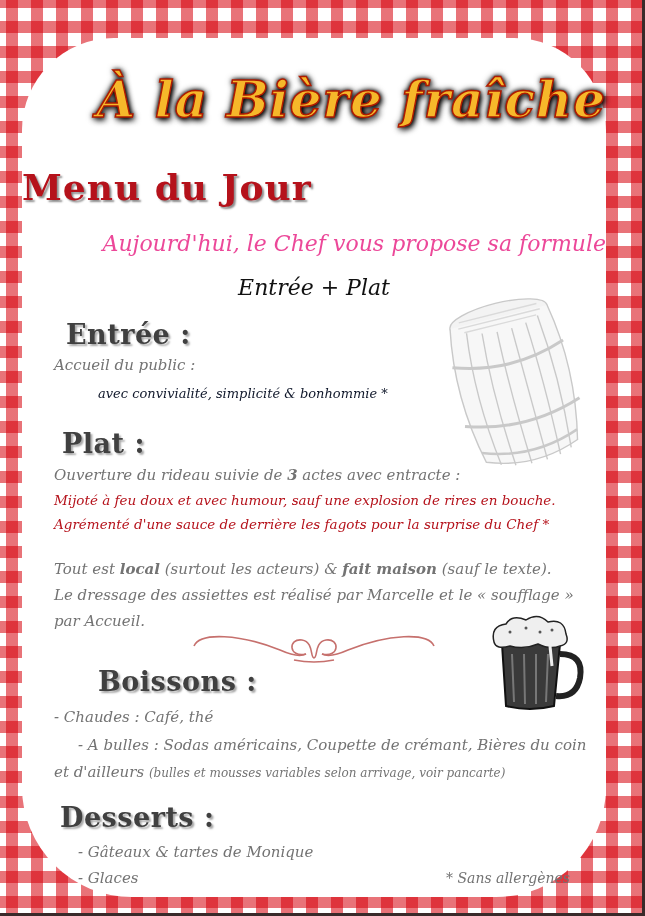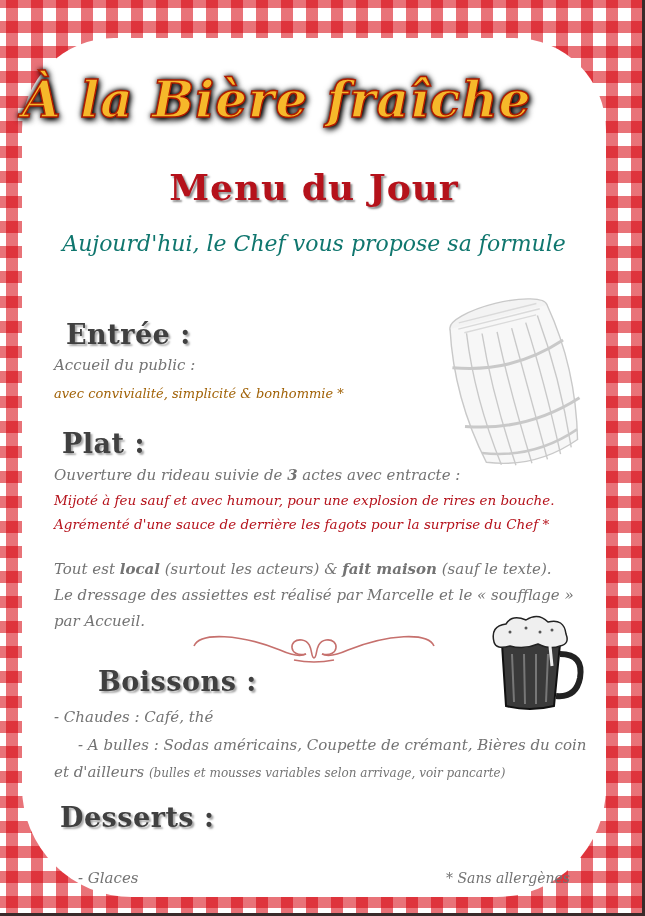--- a/index.html
+++ b/index.html
@@ -15,70 +15,71 @@
   }
   .page-edge-bottom { position:absolute; left:0; right:0; bottom:0; height:3px; background:#3a2a2a; }
   .page-edge-right { position:absolute; top:0; bottom:0; right:0; width:3px; background:#3a2a2a; }
 
   .card {
     position:absolute; left:22px; top:38px; width:584px; height:859px;
     background:#ffffff; border-radius:92px 92px 110px 110px;
   }
 
   .title {
-    position:absolute; left:0; right:0; top:32px; text-align:left;
+    position:absolute; left:0; right:0; top:32px; text-align:right;
     font-family:"DejaVu Serif", serif; font-style:italic; font-weight:bold;
     font-size:50px; letter-spacing:1px;
     color:#f6b82a;
     -webkit-text-stroke:1.5px #b01b00;
     text-shadow: 0 0 4px #000, 0 0 7px #000, 2px 3px 6px #000;
   }
   .menu-jour {
-    position:absolute; left:0; right:0; top:128px; text-align:center;
+    position:absolute; left:0; right:0; top:128px; 
     font-family:"DejaVu Serif", serif; font-weight:bold; font-size:36px;
     color:#b5121b; letter-spacing:1px;
     text-shadow: 2px 2px 2px rgba(0,0,0,0.45);
   }
   .intro {
-    position:absolute; left:0; right:0; top:193px; text-align:center;
-    font-family:"DejaVu Serif", serif; font-style:italic; font-size:22px; color:#0f766e;
+    position:absolute; left:0; right:0; top:193px; text-align:right;
+    font-family:"DejaVu Serif", serif; font-style:italic; font-size:22px; color:#ec4899;
   }
   .intro2 {
     position:absolute; left:0; right:0; top:237px; text-align:center;
     font-family:"DejaVu Serif", serif; font-style:italic; font-size:22px; color:#111;
   }
   .section-title {
     position:absolute; font-family:"DejaVu Serif", serif; font-weight:bold;
     font-size:27px; color:#404040; letter-spacing:0.5px;
     text-shadow: 2px 2px 2px rgba(0,0,0,0.35);
   }
   .line {
     position:absolute; font-family:"DejaVu Serif", serif; font-style:italic;
     font-size:15px; color:#737373; white-space:nowrap;
   }
   .line.red { color:#b5121b; font-size:13.5px; }
-  .line.small-red { color:#a16207; font-size:13px; }
+  .line.small-red { color:#0f172a; font-size:13px;margin-left:44px; }
   .line b { font-weight:bold; }
   .line .small { font-size:12px; }
 
   .barrel { position:absolute; left:418px; top:255px; width:150px; height:180px; }
   .mug { position:absolute; left:458px; top:576px; width:110px; height:100px; }
   .flourish { position:absolute; left:168px; top:590px; width:248px; height:40px; }
 </style>
 </head>
 <body>
 
 <div class="page-edge-right"></div>
 <div class="page-edge-bottom"></div>
 
 <div class="card">
 
   <div class="title">À la Bière fraîche</div>
   <div class="menu-jour">Menu du Jour</div>
   <div class="intro">Aujourd'hui, le Chef vous propose sa formule</div>
+  <div class="intro2">Entrée + Plat</div>
 
   <svg class="barrel" viewBox="0 0 150 180">
     <g transform="rotate(-14 75 90)" fill="none" stroke="#c9c9c9" stroke-width="1.4">
       <ellipse cx="75" cy="22" rx="50" ry="14" fill="#f3f3f3"></ellipse>
       <path d="M25 22 Q12 90 28 160 Q75 178 122 160 Q138 90 125 22" fill="#f7f7f7"></path>
       <path d="M18 60 Q75 80 132 60" stroke-width="3"></path>
       <path d="M16 120 Q75 140 134 120" stroke-width="3"></path>
       <path d="M26 150 Q75 168 124 150" stroke-width="2.5"></path>
       <path d="M40 30 Q32 95 42 166"></path>
       <path d="M55 34 Q50 95 56 170"></path>
@@ -91,21 +92,21 @@
   </svg>
 
   <div class="section-title" style="left:44px; top:281px;">Entrée :</div>
   <div class="line" style="left:32px; top:318px;">Accueil du public :</div>
   <div class="line small-red" style="left:32px; top:348px;">avec convivialité, simplicité &amp; bonhommie *</div>
 
   <div class="section-title" style="left:40px; top:390px;">Plat :</div>
   <div class="line" style="left:32px; top:428px;">
     <span>Ouverture du rideau suivie de </span><b>3</b><span> actes avec entracte :</span>
   </div>
-  <div class="line red" style="left:32px; top:454px;">Mijoté à feu sauf et avec humour, pour une explosion de rires en bouche.</div>
+  <div class="line red" style="left:32px; top:454px;">Mijoté à feu doux et avec humour, sauf une explosion de rires en bouche.</div>
   <div class="line red" style="left:32px; top:478px;">Agrémenté d'une sauce de derrière les fagots pour la surprise du Chef  *</div>
 
   <div class="line" style="left:32px; top:548px;">Le dressage des assiettes est réalisé par Marcelle et le « soufflage »</div>
   <div class="line" style="left:32px; top:522px;">
     <span>Tout est </span><b>local</b><span> (surtout les acteurs) &amp; </span><b>fait maison</b><span> (sauf le texte).</span>
   </div>
   <div class="line" style="left:32px; top:574px;">par Accueil.</div>
 
   <svg class="flourish" viewBox="0 0 248 40">
     <g fill="none" stroke="#c6706d" stroke-width="1.6">
@@ -129,16 +130,17 @@
   </svg>
 
   <div class="section-title" style="left:40px; top:628px;margin-left:36px;">Boissons :</div>
   <div class="line" style="left:32px; top:670px;">- Chaudes : Café, thé</div>
   <div class="line" style="left:32px; top:698px;margin-left:24px;">- A bulles : Sodas américains, Coupette de crémant, Bières du coin</div>
   <div class="line" style="left:32px; top:725px;">
     <span>et d'ailleurs </span><span class="small">(bulles et mousses variables selon arrivage, voir pancarte)</span>
   </div>
 
   <div class="section-title" style="left:38px; top:764px;">Desserts :</div>
+  <div class="line" style="left:56px; top:805px;">- Gâteaux &amp; tartes de Monique</div>
   <div class="line" style="left:56px; top:831px;">- Glaces</div>
   <div class="line" style="left:388px; top:832px; font-size:14px;margin-left:36px;">* Sans allergènes</div>
 
 </div>
 
 </body></html>

